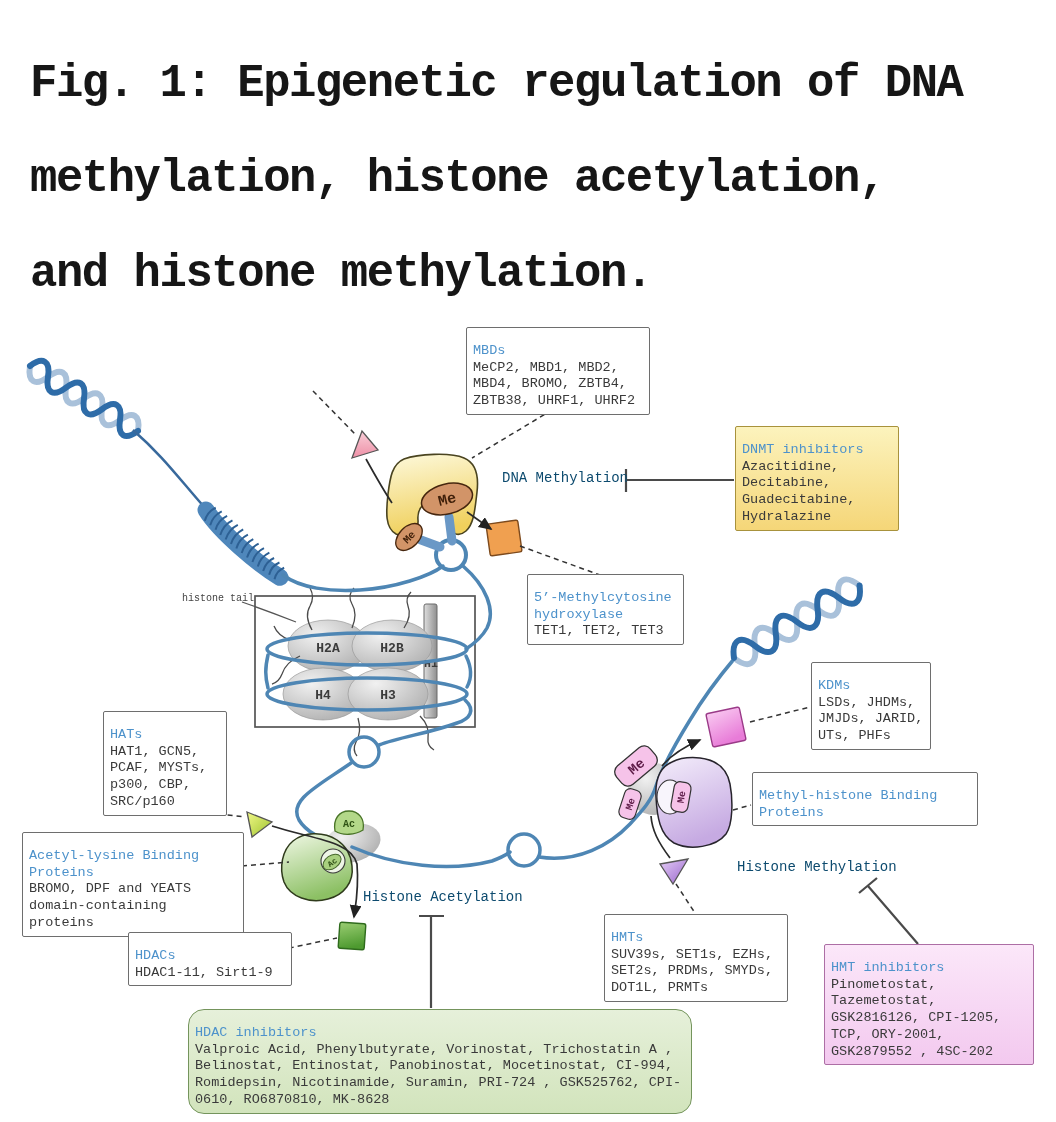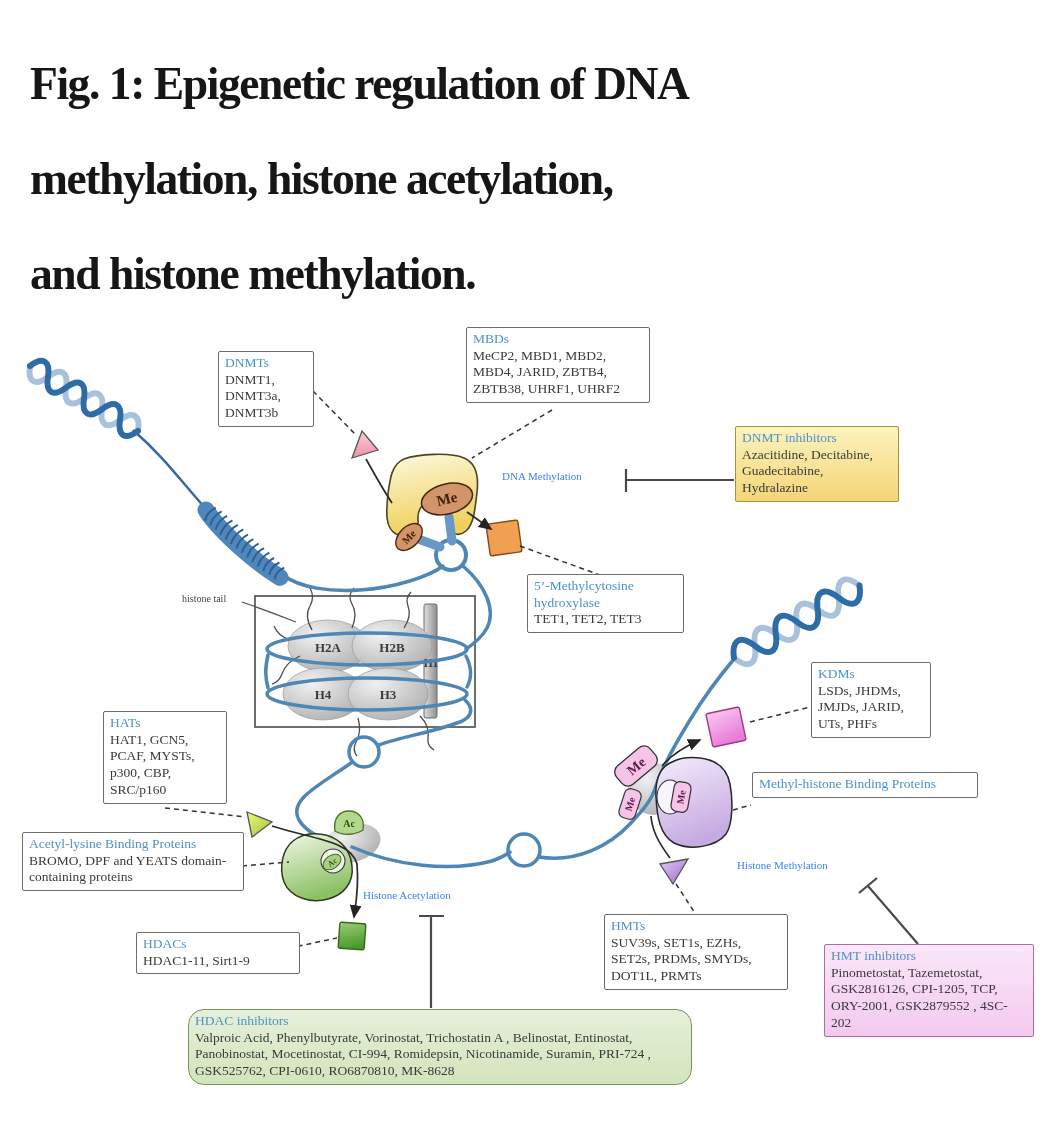--- a/index.html
+++ b/index.html
@@ -1,30 +1,30 @@
 <!DOCTYPE html>
 <html><head>
 <meta charset="utf-8">
 <style>
   html,body{margin:0;padding:0;background:#fff;}
   .stage{position:relative;width:1056px;height:1122px;background:#ffffff;overflow:hidden;
-         font-family:Liberation Serif, serif;}
+         font-family:Liberation Mono, monospace;}
   .fig-title{position:absolute;left:30px;top:36px;width:1000px;
              font-size:47px;font-weight:bold;letter-spacing:-1.5px;color:#161616;
              line-height:95px;transform:scaleX(.97);transform-origin:left top;}
   .fig-title div{white-space:nowrap;}
   svg.diagram{position:absolute;left:0;top:0;z-index:1;}
   .lblbox{position:absolute;z-index:2;background:#fff;border:1.5px solid #6e6e6e;border-radius:2px;
           padding:3px 6px 4px 6px;font-size:13.5px;line-height:1.24;color:#3a3a3a;}
-  .lblbox .bt{display:block;color:#4d92cb;}
+  .lblbox .bt{display:block;color:#4d92cb;margin-top:12px;}
   .lblbox .bb{display:block;}
   .box-yellow{background:linear-gradient(#fcf3bd,#f5d678);border-color:#a8923c;}
   .box-green{background:linear-gradient(#e6f0da,#d2e4bc);border-color:#74945c;border-radius:16px;}
   .box-pink{background:linear-gradient(#fbe7f9,#f3c9ef);border-color:#ad6ea5;}
-  .floatlbl{position:absolute;z-index:2;font-size:11px;color:#3b82f6;white-space:nowrap;}
+  .floatlbl{position:absolute;z-index:2;font-size:14px;color:#0c4a6e;white-space:nowrap;}
   .smalllbl{font-size:10px;color:#444;}
 </style>
 </head>
 <body>
 
 <div class="stage">
 
   <div class="fig-title">
     <div>Fig. 1: Epigenetic regulation of DNA</div>
     <div>methylation, histone acetylation,</div>
@@ -223,28 +223,24 @@
       <path d="M431,916 L431,1008 M419,916 L444,916"></path>
       <path d="M918,944 L868,886 M859,893 L877,878"></path>
     </g>
 
     <g transform="translate(734,658) rotate(-30) scale(1.15)" fill="none" stroke-linecap="round">
       <path d="M0,0 C6,15 15,15 21,0 C27,-15 36,-15 42,0 C48,15 57,15 63,0 C69,-15 78,-15 84,0 C90,15 99,15 105,0 C111,-15 120,-15 126,0" stroke="#a9c1da" stroke-width="5.2"></path>
       <path d="M0,0 C6,-15 15,-15 21,0 C27,15 36,15 42,0 C48,-15 57,-15 63,0 C69,15 78,15 84,0 C90,-15 99,-15 105,0 C111,15 120,15 126,0" stroke="#2e6ca8" stroke-width="5.2"></path>
     </g>
   </svg>
 
-  <div class="lblbox" style="left:218px;top:351px;width:82px">
-    <span class="bt">DNMTs</span>
-    <span class="bb">DNMT1, DNMT3a, DNMT3b</span>
-  </div>
 
   <div class="lblbox" style="left:466px;top:327px;width:170px">
     <span class="bt">MBDs</span>
-    <span class="bb">MeCP2, MBD1, MBD2, MBD4, JARID, ZBTB4, ZBTB38, UHRF1, UHRF2</span>
+    <span class="bb">MeCP2, MBD1, MBD2, MBD4, BROMO, ZBTB4, ZBTB38, UHRF1, UHRF2</span>
   </div>
 
   <div class="lblbox box-yellow" style="left:735px;top:426px;width:150px">
     <span class="bt">DNMT inhibitors</span>
     <span class="bb">Azacitidine, Decitabine, Guadecitabine, Hydralazine</span>
   </div>
 
   <div class="lblbox" style="left:527px;top:574px;width:143px">
     <span class="bt">5’-Methylcytosine hydroxylase</span>
     <span class="bb">TET1, TET2, TET3</span>
@@ -253,21 +249,21 @@
   <div class="lblbox" style="left:103px;top:711px;width:110px">
     <span class="bt">HATs</span>
     <span class="bb">HAT1, GCN5, PCAF, MYSTs, p300, CBP, SRC/p160</span>
   </div>
 
   <div class="lblbox" style="left:22px;top:832px;width:208px">
     <span class="bt">Acetyl-lysine Binding Proteins</span>
     <span class="bb">BROMO, DPF and YEATS domain-containing proteins</span>
   </div>
 
-  <div class="lblbox" style="left:136px;top:932px;width:150px">
+  <div class="lblbox" style="left:128px;top:932px;width:150px">
     <span class="bt">HDACs</span>
     <span class="bb">HDAC1-11, Sirt1-9</span>
   </div>
 
   <div class="lblbox box-green" style="left:188px;top:1009px;width:490px">
     <span class="bt">HDAC inhibitors</span>
     <span class="bb">Valproic Acid, Phenylbutyrate, Vorinostat, Trichostatin A , Belinostat, Entinostat, Panobinostat, Mocetinostat, CI-994, Romidepsin, Nicotinamide, Suramin, PRI-724 , GSK525762, CPI-0610, RO6870810, MK-8628</span>
   </div>
 
   <div class="lblbox" style="left:811px;top:662px;width:106px">

